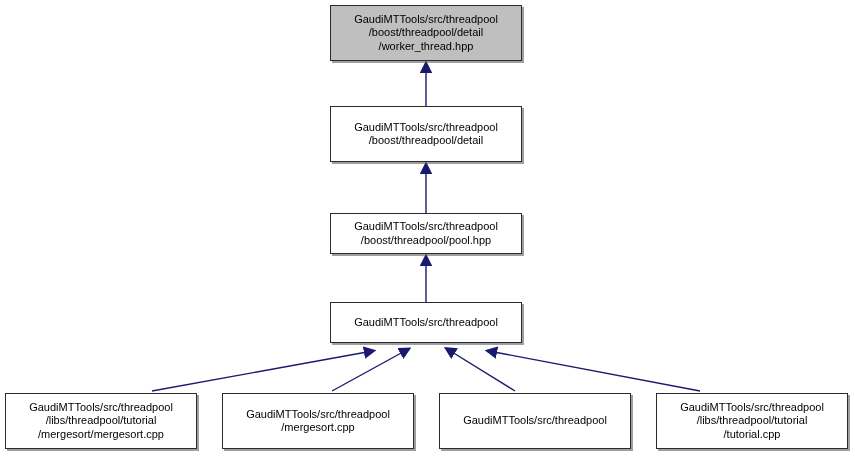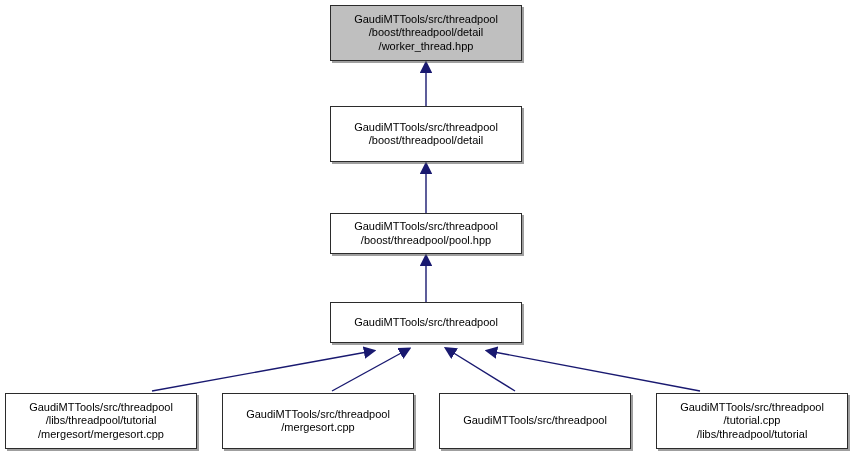--- a/index.html
+++ b/index.html
@@ -116,17 +116,17 @@
     <span class="ln">GaudiMTTools/src/threadpool</span>
     <span class="ln">/mergesort.cpp</span>
   </div>
 
   <div class="node" style="left:439px; top:393px; width:192px; height:56px;">
     <span class="ln">GaudiMTTools/src/threadpool</span>
   </div>
 
   <div class="node" style="left:656px; top:393px; width:192px; height:56px;">
     <span class="ln">GaudiMTTools/src/threadpool</span>
+    <span class="ln">/libs/threadpool/tutorial</span>
     <span class="ln">/tutorial.cpp</span>
-    <span class="ln">/libs/threadpool/tutorial</span>
   </div>
 
 </div>
 
 </body></html>

